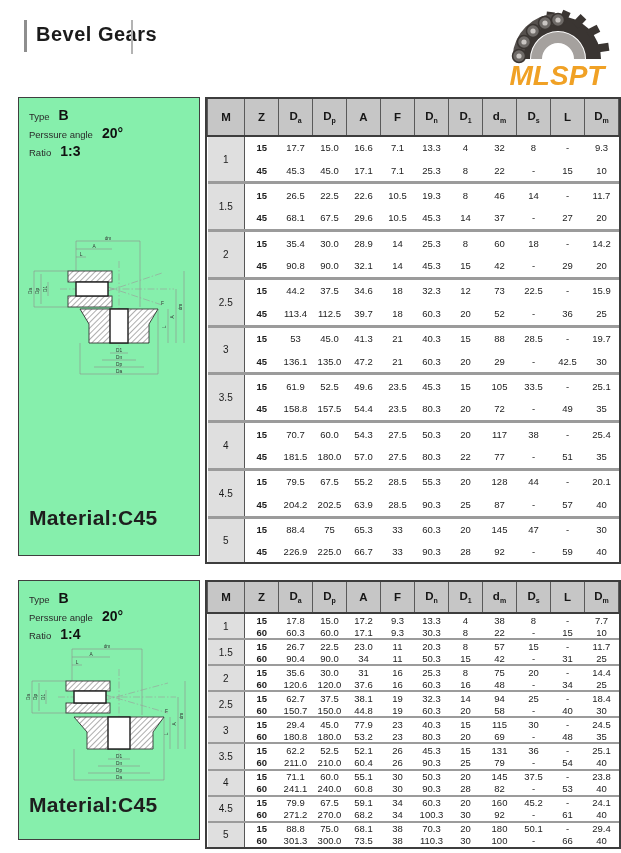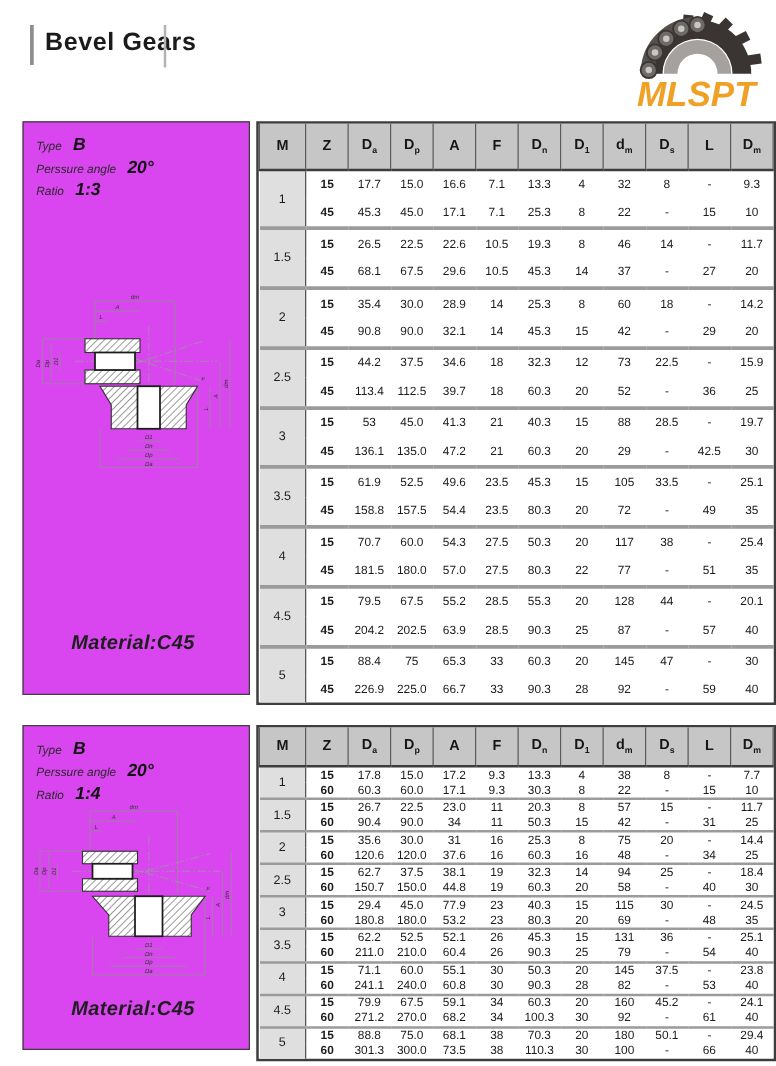--- a/index.html
+++ b/index.html
@@ -8,28 +8,28 @@
 
   
   .title-bar{position:absolute;background:#8e8e8e;}
   .title-bar.left{left:24px;top:20px;width:3px;height:32px;}
   .title-bar.right{left:131px;top:20px;width:2px;height:34px;background:#b3b3b3;}
   .page-title{position:absolute;left:36px;top:23px;font-size:20px;font-weight:bold;
               letter-spacing:.5px;color:#1b1b1b;}
   .logo{position:absolute;left:498px;top:6px;width:118px;height:82px;}
 
   
-  .panel{position:absolute;border:1.5px solid #3f3f3f;background:#d946ef;font-style:italic;}
+  .panel{position:absolute;border:1.5px solid #3f3f3f;background:#86efac;}
   .panel1{left:18px;top:97px;width:180px;height:457px;}
   .panel2{left:18px;top:580px;width:180px;height:258px;}
   .spec{padding:9px 0 0 10px;}
   .spec-line{display:flex;align-items:baseline;gap:9px;margin-bottom:2px;}
   .spec-label{font-size:9.5px;color:#2a2a2a;}
   .spec-value{font-size:14px;font-weight:bold;color:#111;}
-  .material{position:absolute;left:10px;font-size:16px;font-weight:bold;letter-spacing:.3px;margin-left:28px;}
+  .material{position:absolute;left:10px;font-size:21px;font-weight:bold;letter-spacing:.3px;}
   .panel1 .material{top:408px;}
   .panel2 .material{bottom:22px;}
   .draw{position:absolute;left:3px;}
   .panel1 .draw{top:133px;width:172px;height:145px;}
   .panel2 .draw{top:58px;width:172px;height:145px;}
 
   
   .twrap{position:absolute;border:2px solid #3d3d3d;background:#fff;}
   .twrap1{left:205px;top:97px;width:412px;height:463px;}
   .twrap2{left:205px;top:580px;width:412px;height:265px;}

